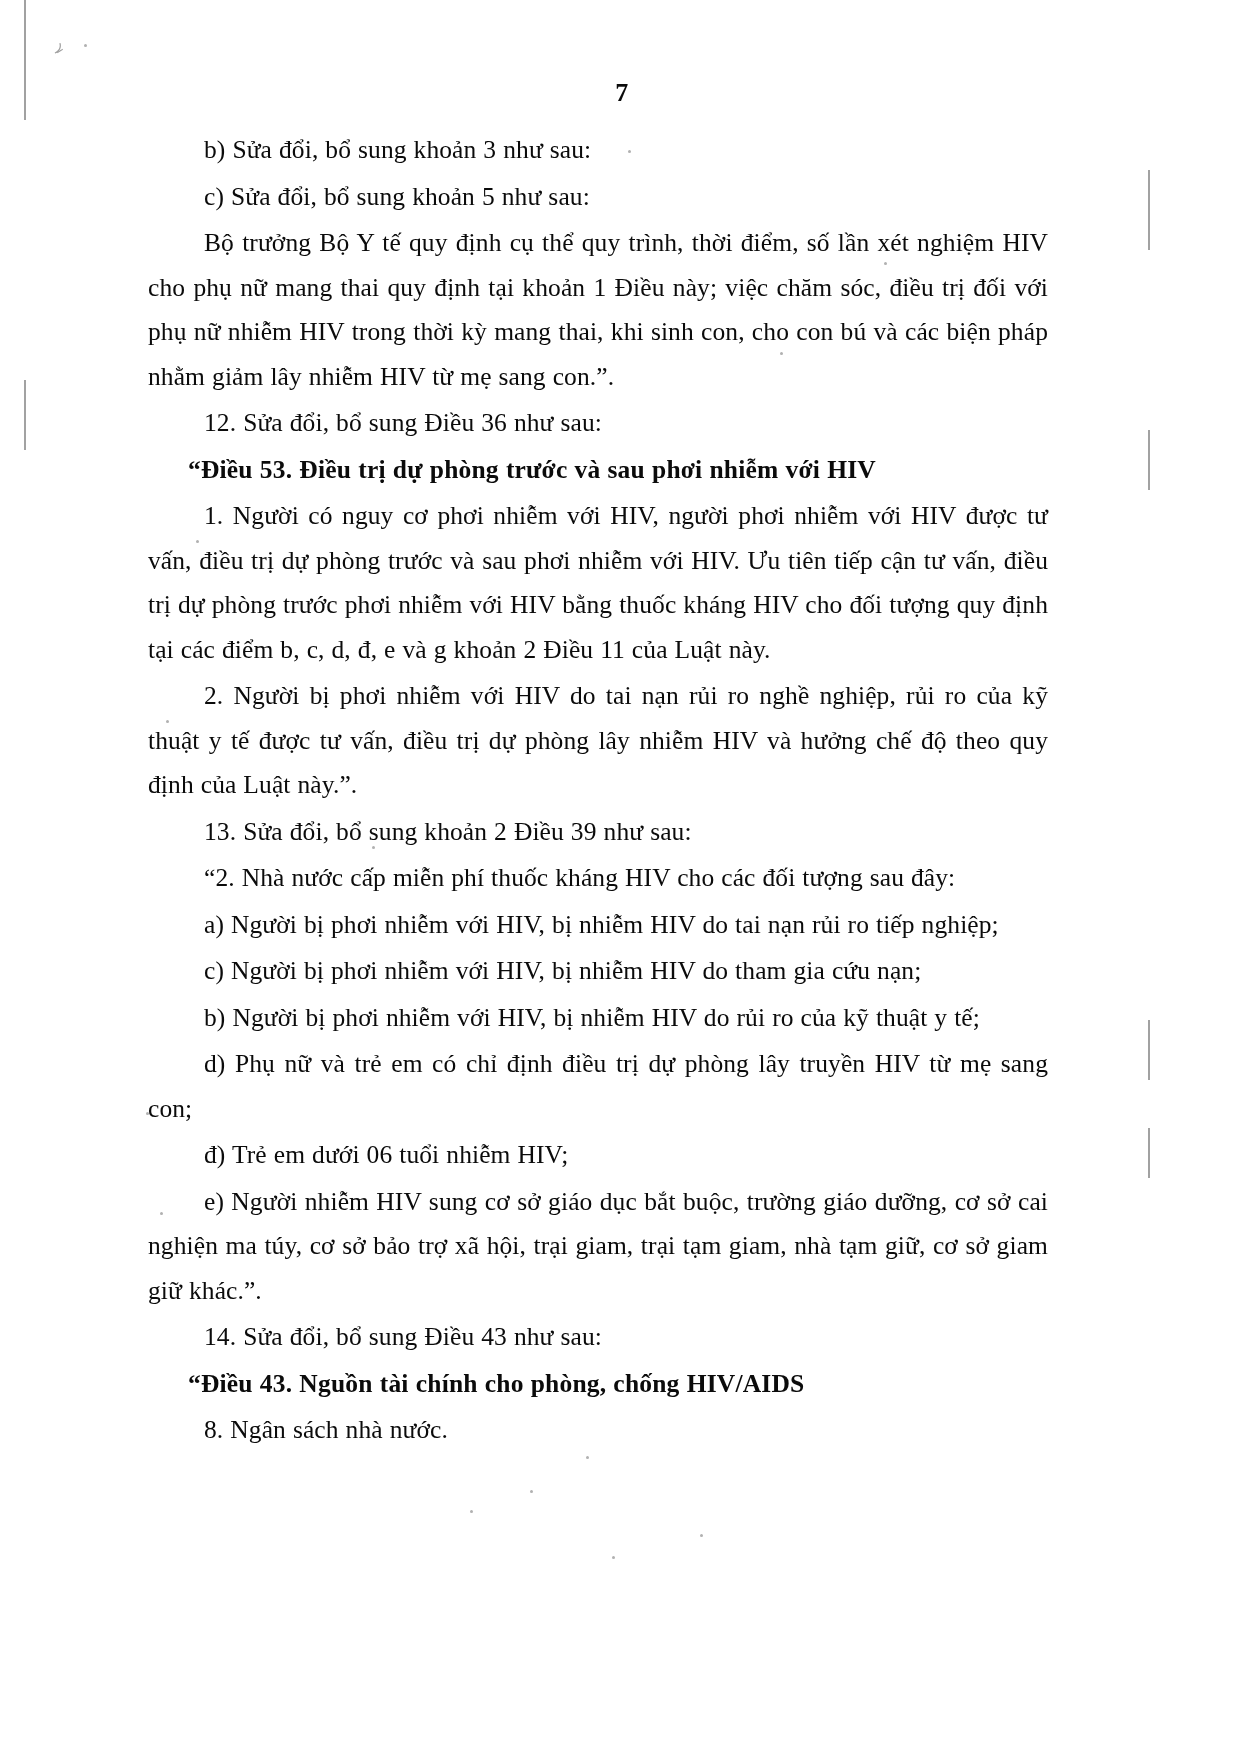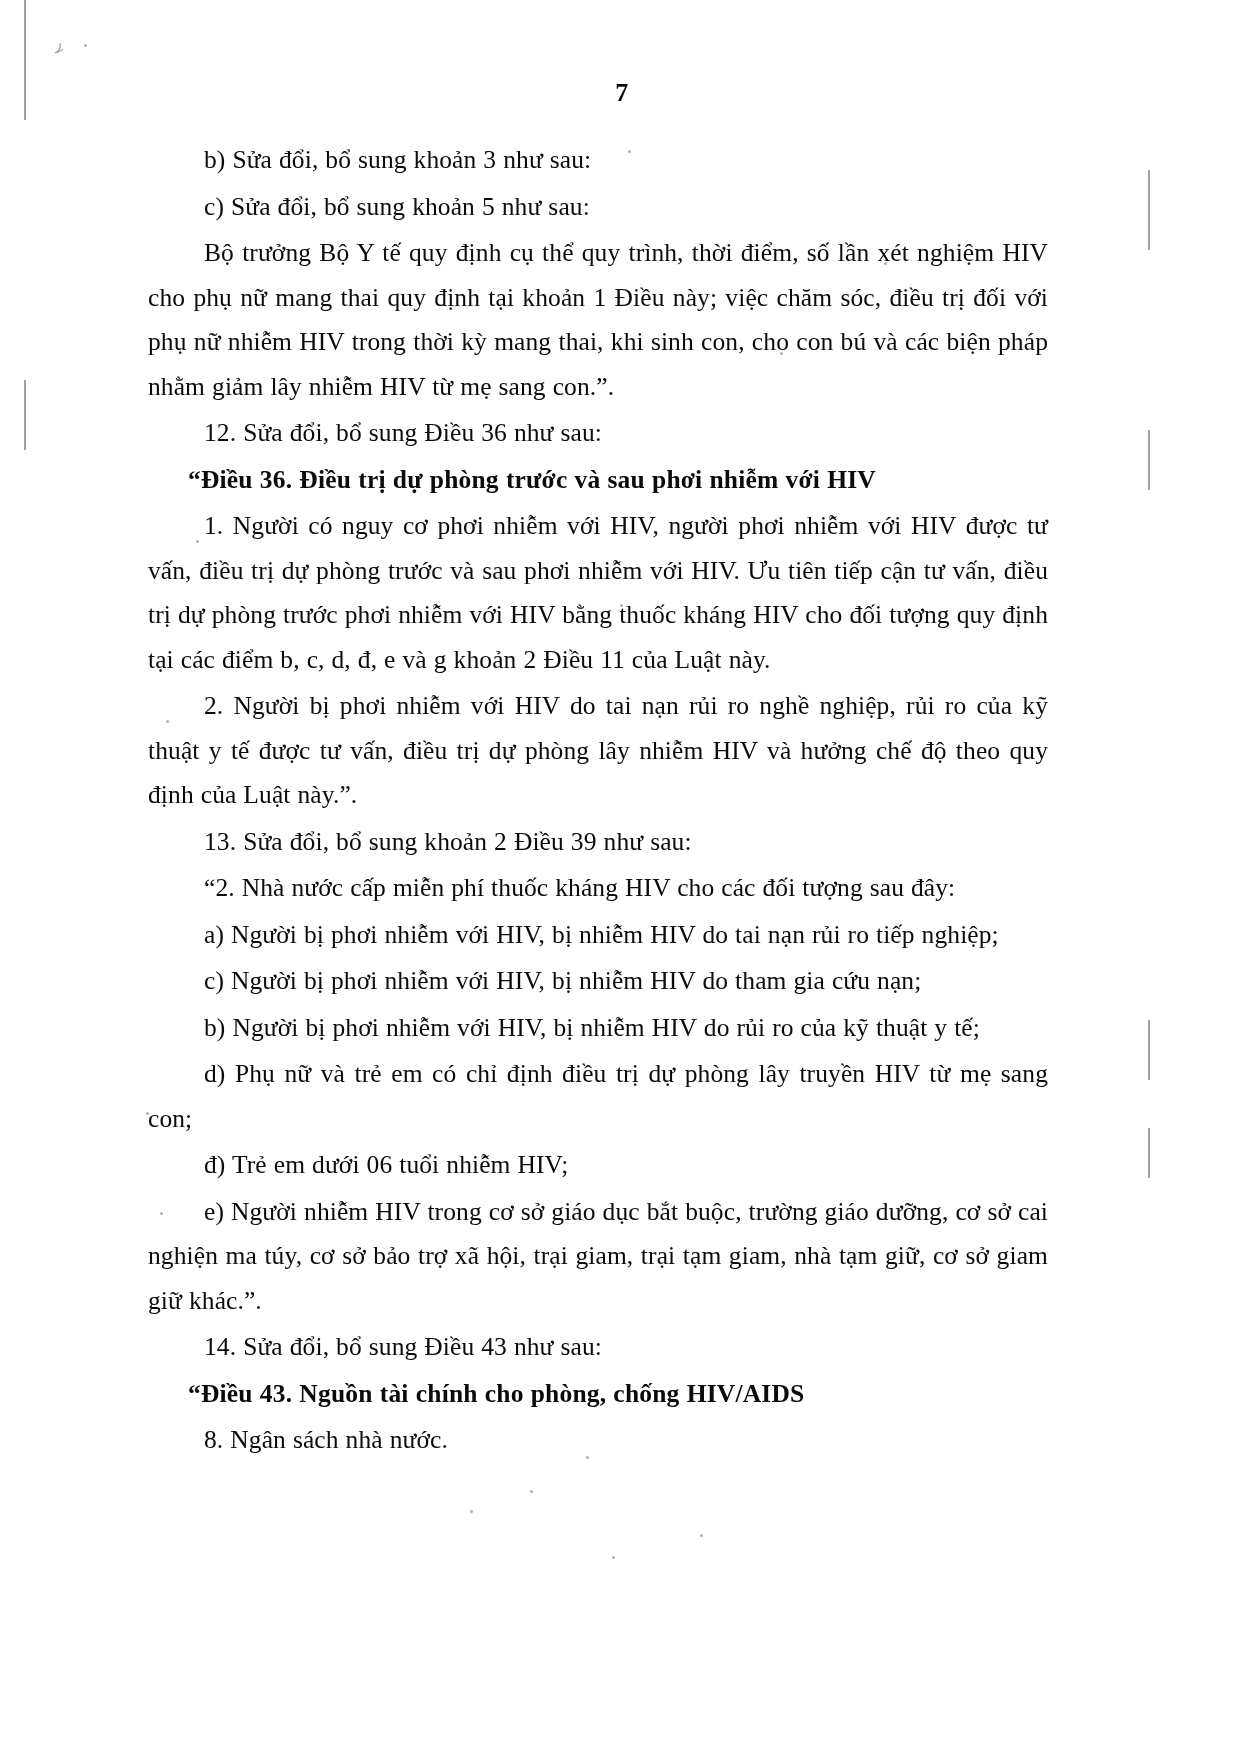--- a/index.html
+++ b/index.html
@@ -36,21 +36,21 @@
     left: 0;
     width: 100%;
     text-align: center;
     font-size: 26px;
     font-weight: 600;
     letter-spacing: 0.5px;
   }
 
   .body-text {
     position: absolute;
-    top: 138px;
+    top: 128px;
     left: 148px;
     width: 900px;
   }
 
   p.para {
     margin: 0 0 2px 0;
     font-size: 25.5px;
     line-height: 44.5px;
     text-align: justify;
     text-indent: 56px;
@@ -133,41 +133,41 @@
     <p class="para short">b) Sửa đổi, bổ sung khoản 3 như sau:</p>
 
 
     <p class="para short">c) Sửa đổi, bổ sung khoản 5 như sau:</p>
 
 
     <p class="para">Bộ trưởng Bộ Y tế quy định cụ thể quy trình, thời điểm, số lần xét nghiệm HIV cho phụ nữ mang thai quy định tại khoản 1 Điều này; việc chăm sóc, điều trị đối với phụ nữ nhiễm HIV trong thời kỳ mang thai, khi sinh con, cho con bú và các biện pháp nhằm giảm lây nhiễm HIV từ mẹ sang con.”.</p>
 
     <p class="para short">12. Sửa đổi, bổ sung Điều 36 như sau:</p>
 
-    <p class="para heading">“Điều 36. Điều trị dự phòng trước và sau phơi nhiễm với HIV</p>
+    <p class="para heading">“Điều 53. Điều trị dự phòng trước và sau phơi nhiễm với HIV</p>
 
     <p class="para">1. Người có nguy cơ phơi nhiễm với HIV, người phơi nhiễm với HIV được tư vấn, điều trị dự phòng trước và sau phơi nhiễm với HIV. Ưu tiên tiếp cận tư vấn, điều trị dự phòng trước phơi nhiễm với HIV bằng thuốc kháng HIV cho đối tượng quy định tại các điểm b, c, d, đ, e và g khoản 2 Điều 11 của Luật này.</p>
 
     <p class="para">2. Người bị phơi nhiễm với HIV do tai nạn rủi ro nghề nghiệp, rủi ro của kỹ thuật y tế được tư vấn, điều trị dự phòng lây nhiễm HIV và hưởng chế độ theo quy định của Luật này.”.</p>
 
     <p class="para short">13. Sửa đổi, bổ sung khoản 2 Điều 39 như sau:</p>
 
     <p class="para short">“2. Nhà nước cấp miễn phí thuốc kháng HIV cho các đối tượng sau đây:</p>
 
     <p class="para short">a) Người bị phơi nhiễm với HIV, bị nhiễm HIV do tai nạn rủi ro tiếp nghiệp;</p>
 
     <p class="para short">c) Người bị phơi nhiễm với HIV, bị nhiễm HIV do tham gia cứu nạn;</p>
 
     <p class="para short">b) Người bị phơi nhiễm với HIV, bị nhiễm HIV do rủi ro của kỹ thuật y tế;</p>
 
     <p class="para">d) Phụ nữ và trẻ em có chỉ định điều trị dự phòng lây truyền HIV từ mẹ sang con;</p>
 
     <p class="para short">đ) Trẻ em dưới 06 tuổi nhiễm HIV;</p>
 
-    <p class="para">e) Người nhiễm HIV trong cơ sở giáo dục bắt buộc, trường giáo dưỡng, cơ sở cai nghiện ma túy, cơ sở bảo trợ xã hội, trại giam, trại tạm giam, nhà tạm giữ, cơ sở giam giữ khác.”.</p>
+    <p class="para">e) Người nhiễm HIV sung cơ sở giáo dục bắt buộc, trường giáo dưỡng, cơ sở cai nghiện ma túy, cơ sở bảo trợ xã hội, trại giam, trại tạm giam, nhà tạm giữ, cơ sở giam giữ khác.”.</p>
 
     <p class="para short">14. Sửa đổi, bổ sung Điều 43 như sau:</p>
 
     <p class="para heading">“Điều 43. Nguồn tài chính cho phòng, chống HIV/AIDS</p>
 
     <p class="para short">8. Ngân sách nhà nước.</p>
 
   </div>
 </div>
 

